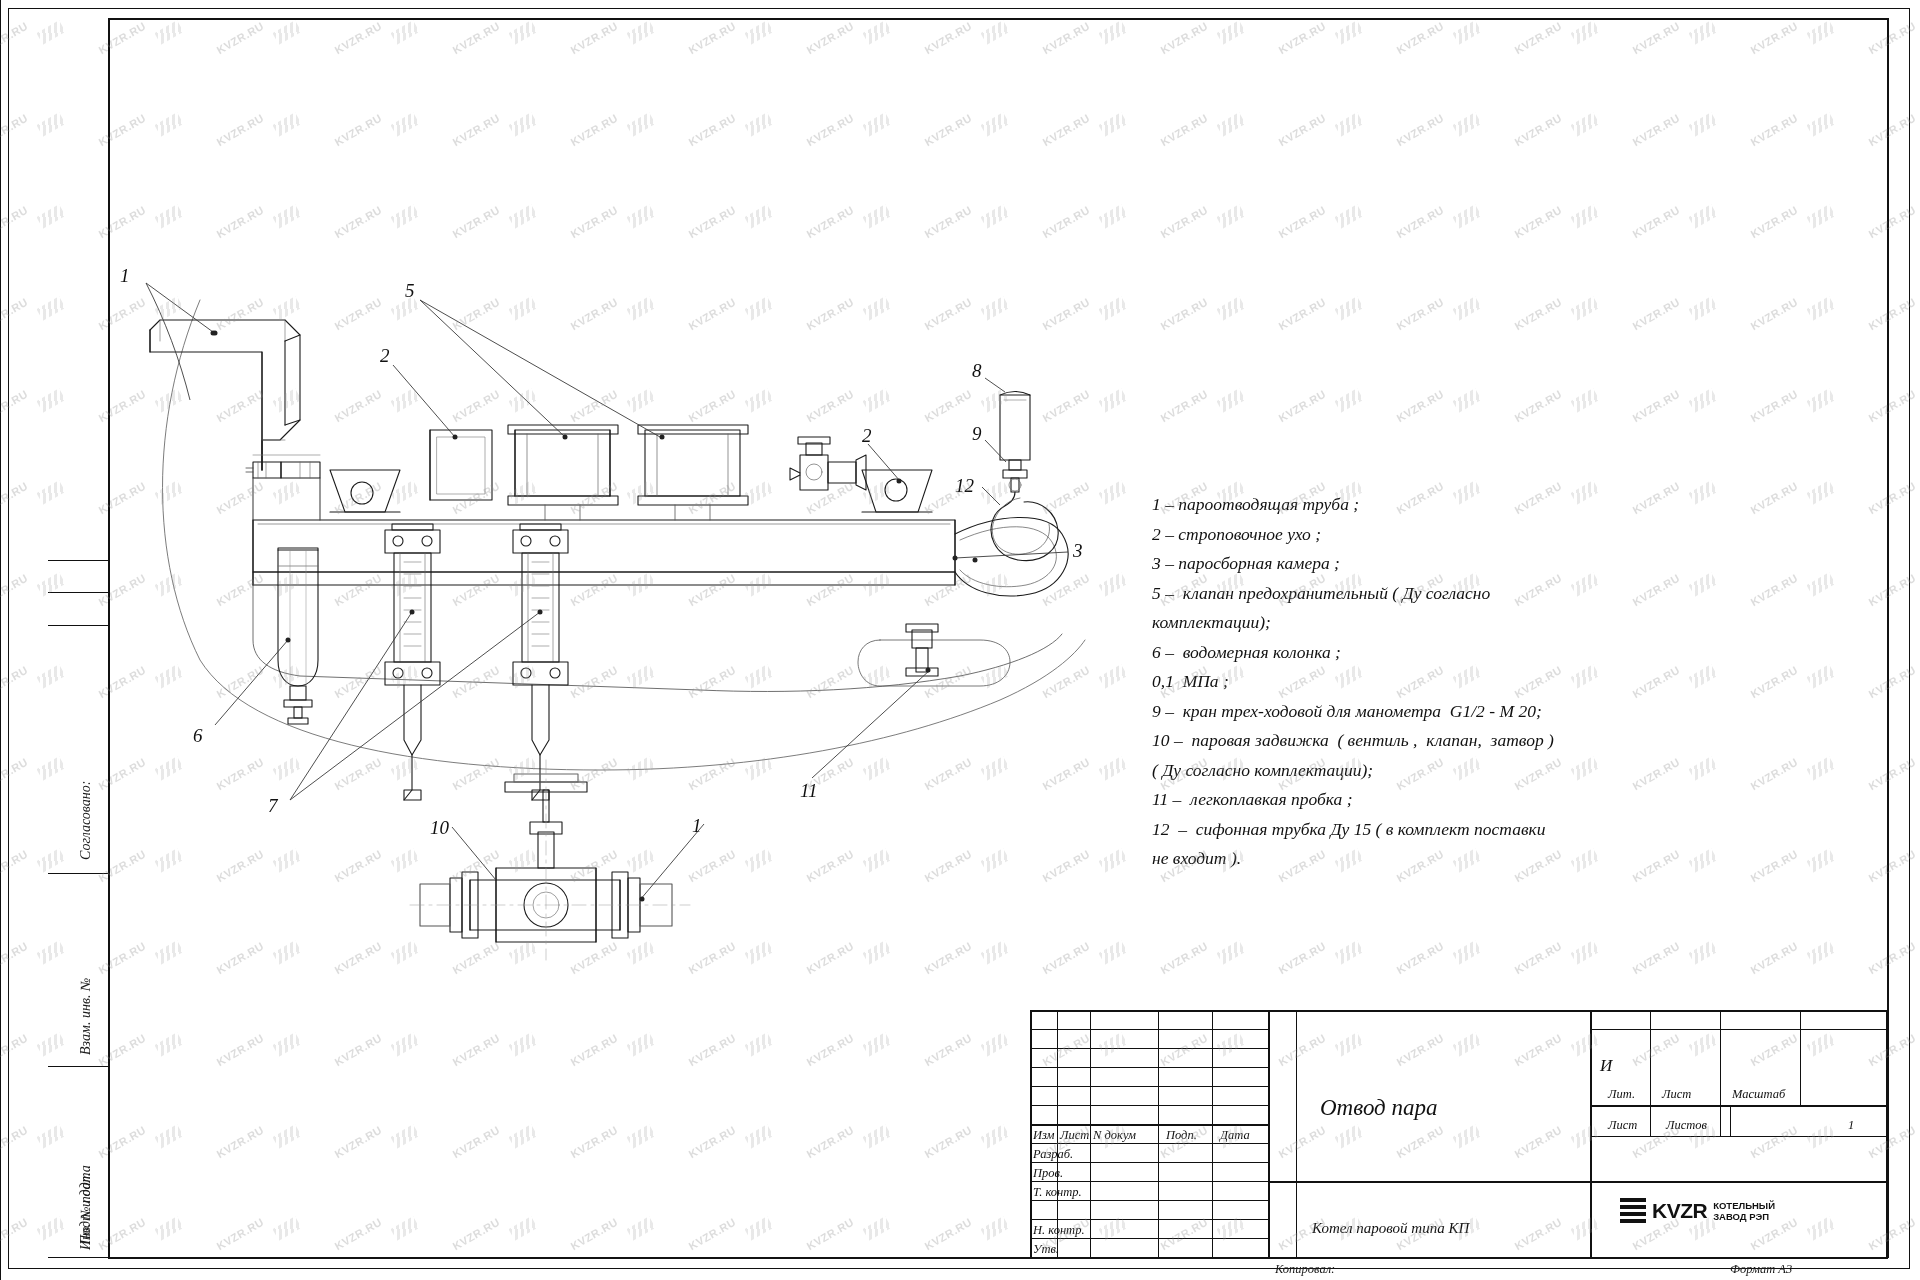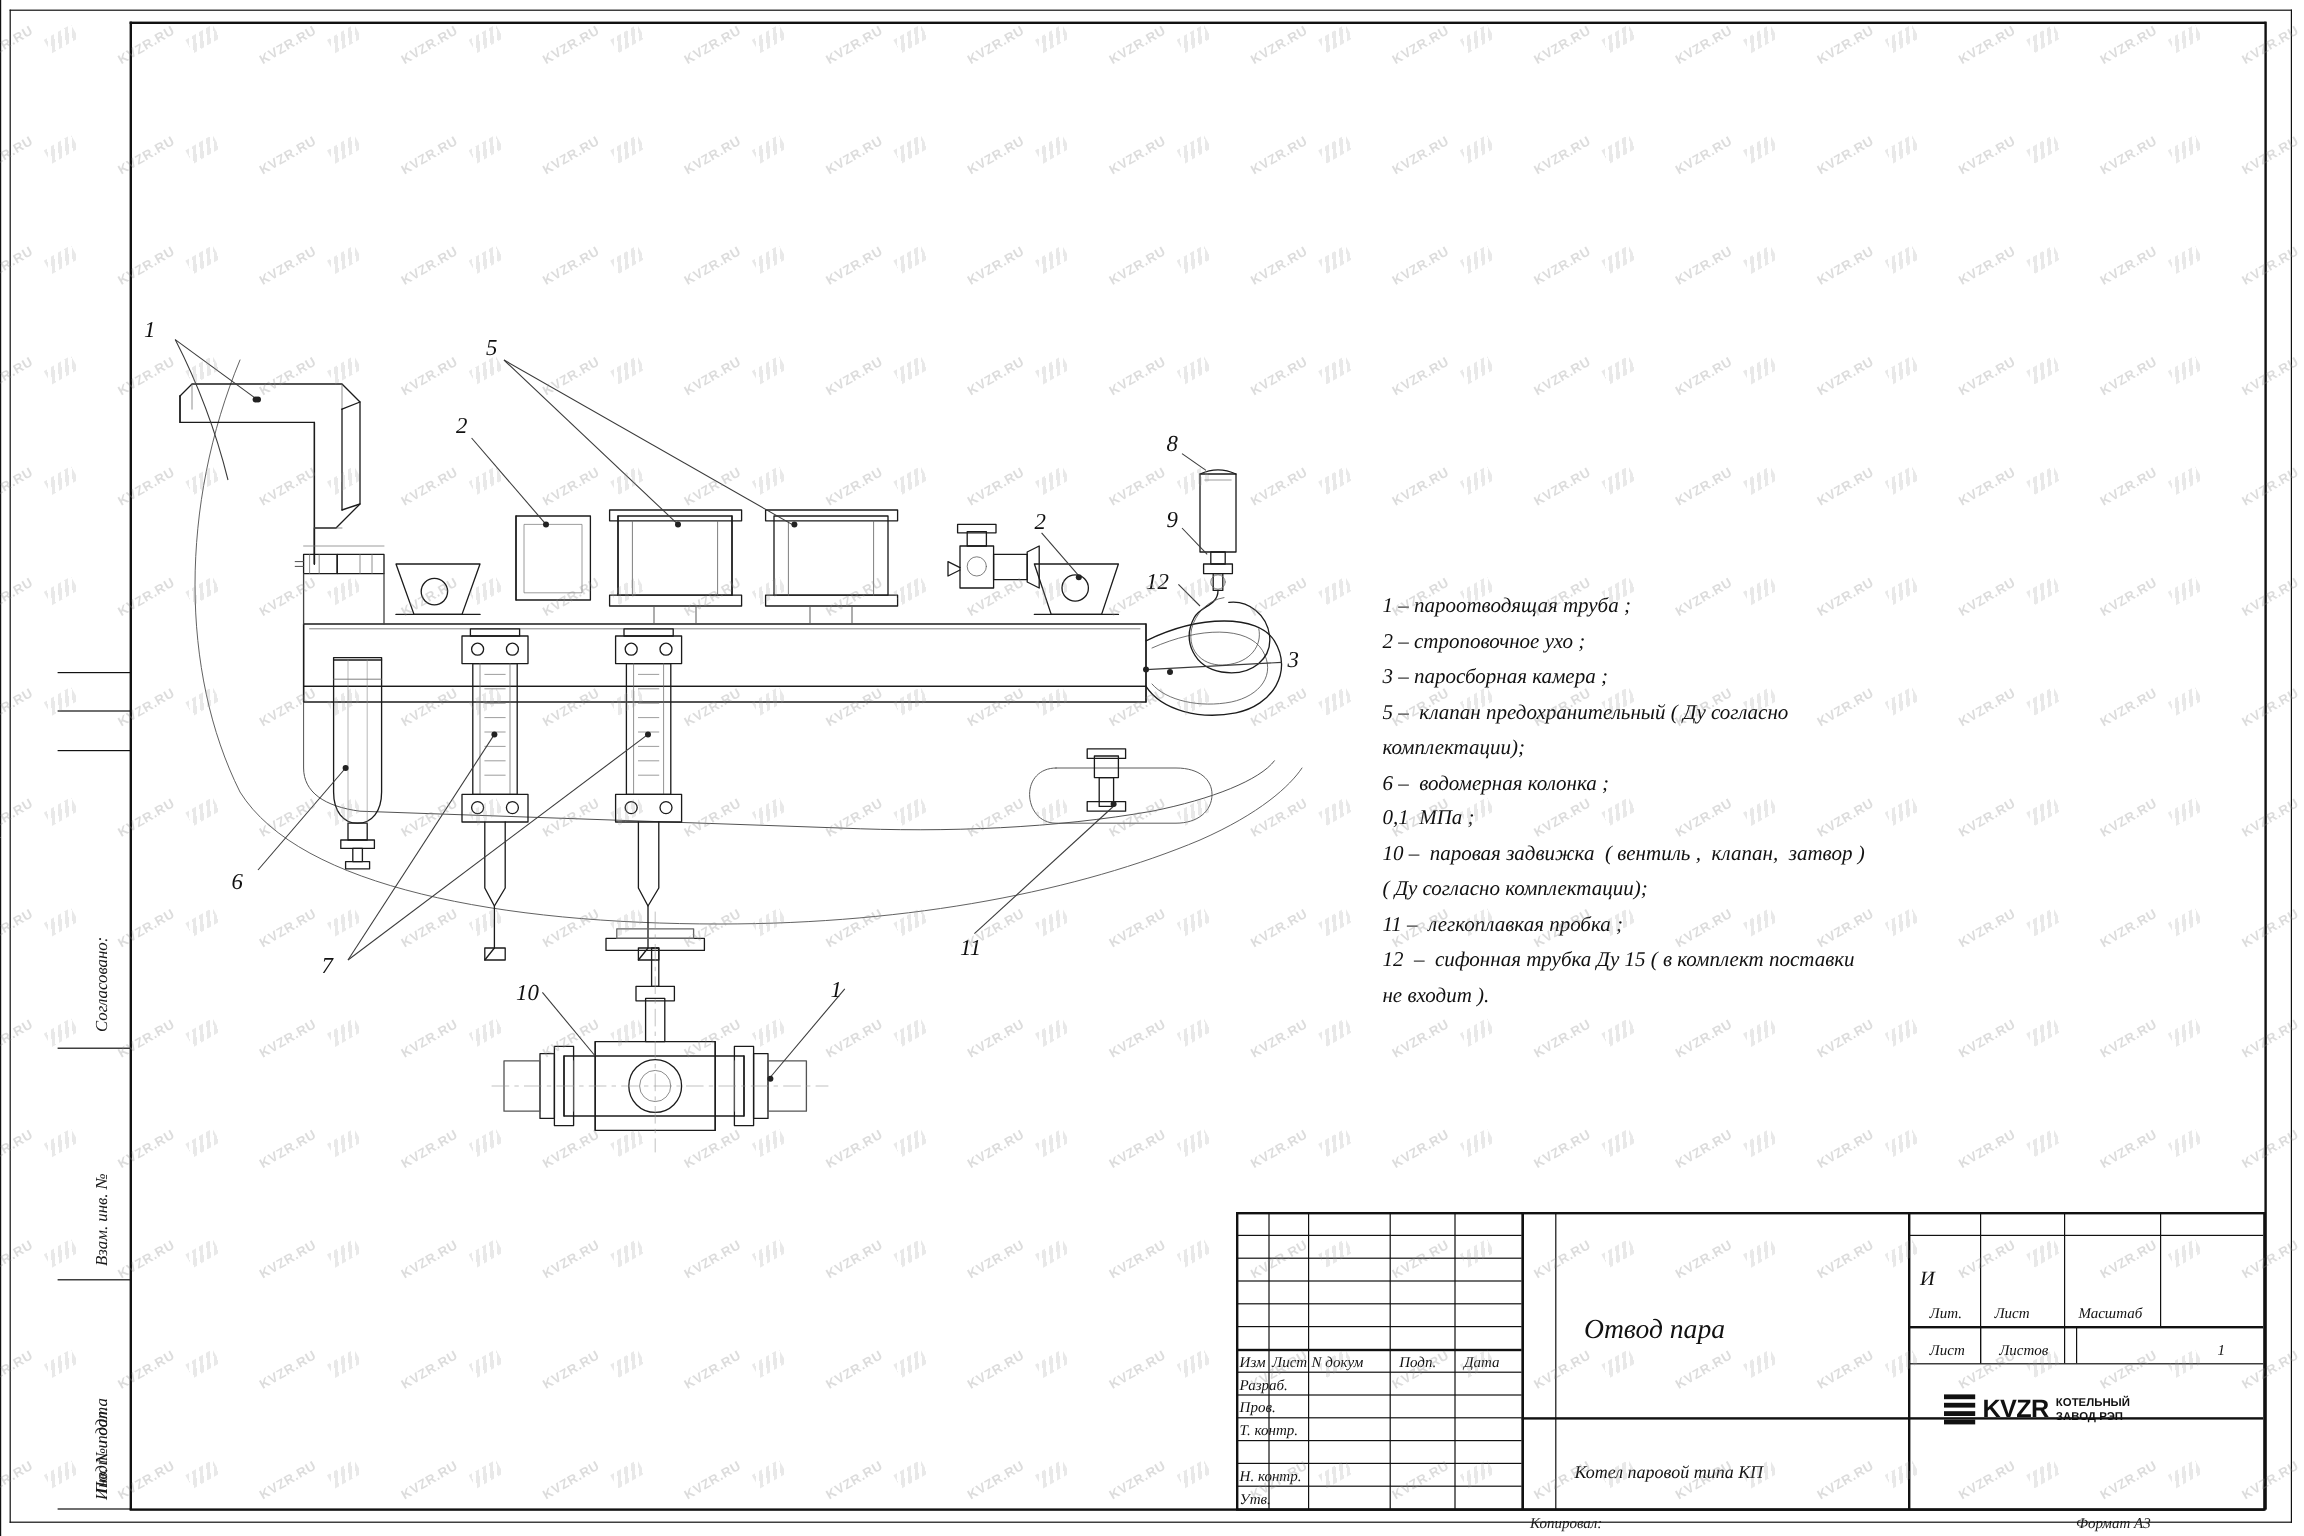--- a/index.html
+++ b/index.html
@@ -42,21 +42,21 @@
   #legend div{white-space:pre-wrap;}
 
   
   #tb{position:absolute;left:1030px;top:1010px;width:857px;height:248px;z-index:3;}
   #tb .ln{background:#111;}
   #tb .txt{position:absolute;font-size:12.5px;font-style:italic;font-family:"Liberation Serif",serif;color:#111;white-space:nowrap;}
   #tb .big{font-size:23px;font-style:italic;}
   #tb .mid{font-size:15px;font-style:italic;}
 
   
-  #logo{position:absolute;left:1620px;top:1162px;z-index:4;display:flex;align-items:center;gap:6px;}
+  #logo{position:absolute;left:1620px;top:1198px;z-index:4;display:flex;align-items:center;gap:6px;}
   #logo .mark{width:26px;height:26px;position:relative;}
   #logo .mark i{position:absolute;left:0;width:26px;height:4px;background:#111;display:block;}
   #logo .kvzr{font-family:"Liberation Sans",sans-serif;font-weight:700;font-size:21px;letter-spacing:-.5px;color:#111;}
   #logo .sub{font-family:"Liberation Sans",sans-serif;font-weight:700;font-size:9.5px;line-height:11px;color:#111;}
 
   #kopiroval{position:absolute;left:1275px;top:1262px;font-size:12.5px;font-style:italic;z-index:4;}
   #format{position:absolute;left:1730px;top:1262px;font-size:12.5px;font-style:italic;z-index:4;}
 
   
   .cno{position:absolute;font-size:19px;font-style:italic;font-family:"Liberation Serif",serif;color:#111;z-index:4;}
@@ -288,20 +288,21 @@
 <div class="vtext" style="left:78px;top:1250px;z-index:3;">Инв. № подл.</div>
 
 <div id="legend">
   <div>1 – пароотводящая труба ;</div>
   <div>2 – стропoвочное ухо ;</div>
   <div>3 – паросборная камера ;</div>
   <div>5 –  клапан предохранительный ( Ду согласно</div>
   <div>комплектации);</div>
   <div>6 –  водомерная колонка ;</div>
   <div>0,1  МПа ;</div>
+  <div>9 –  кран трех-ходовой для манометра  G1/2 - М 20;</div>
   <div>10 –  паровая задвижка  ( вентиль ,  клапан,  затвор )</div>
   <div>( Ду согласно комплектации);</div>
   <div>11 –  легкоплавкая пробка ;</div>
   <div>12  –  сифонная трубка Ду 15 ( в комплект поставки</div>
   <div>не входит ).</div>
 </div>
 
 <div id="callouts">
     <div class="cno" style="left: 120px; top: 265px;">1</div>
     <div class="cno" style="left: 405px; top: 280px;">5</div>

